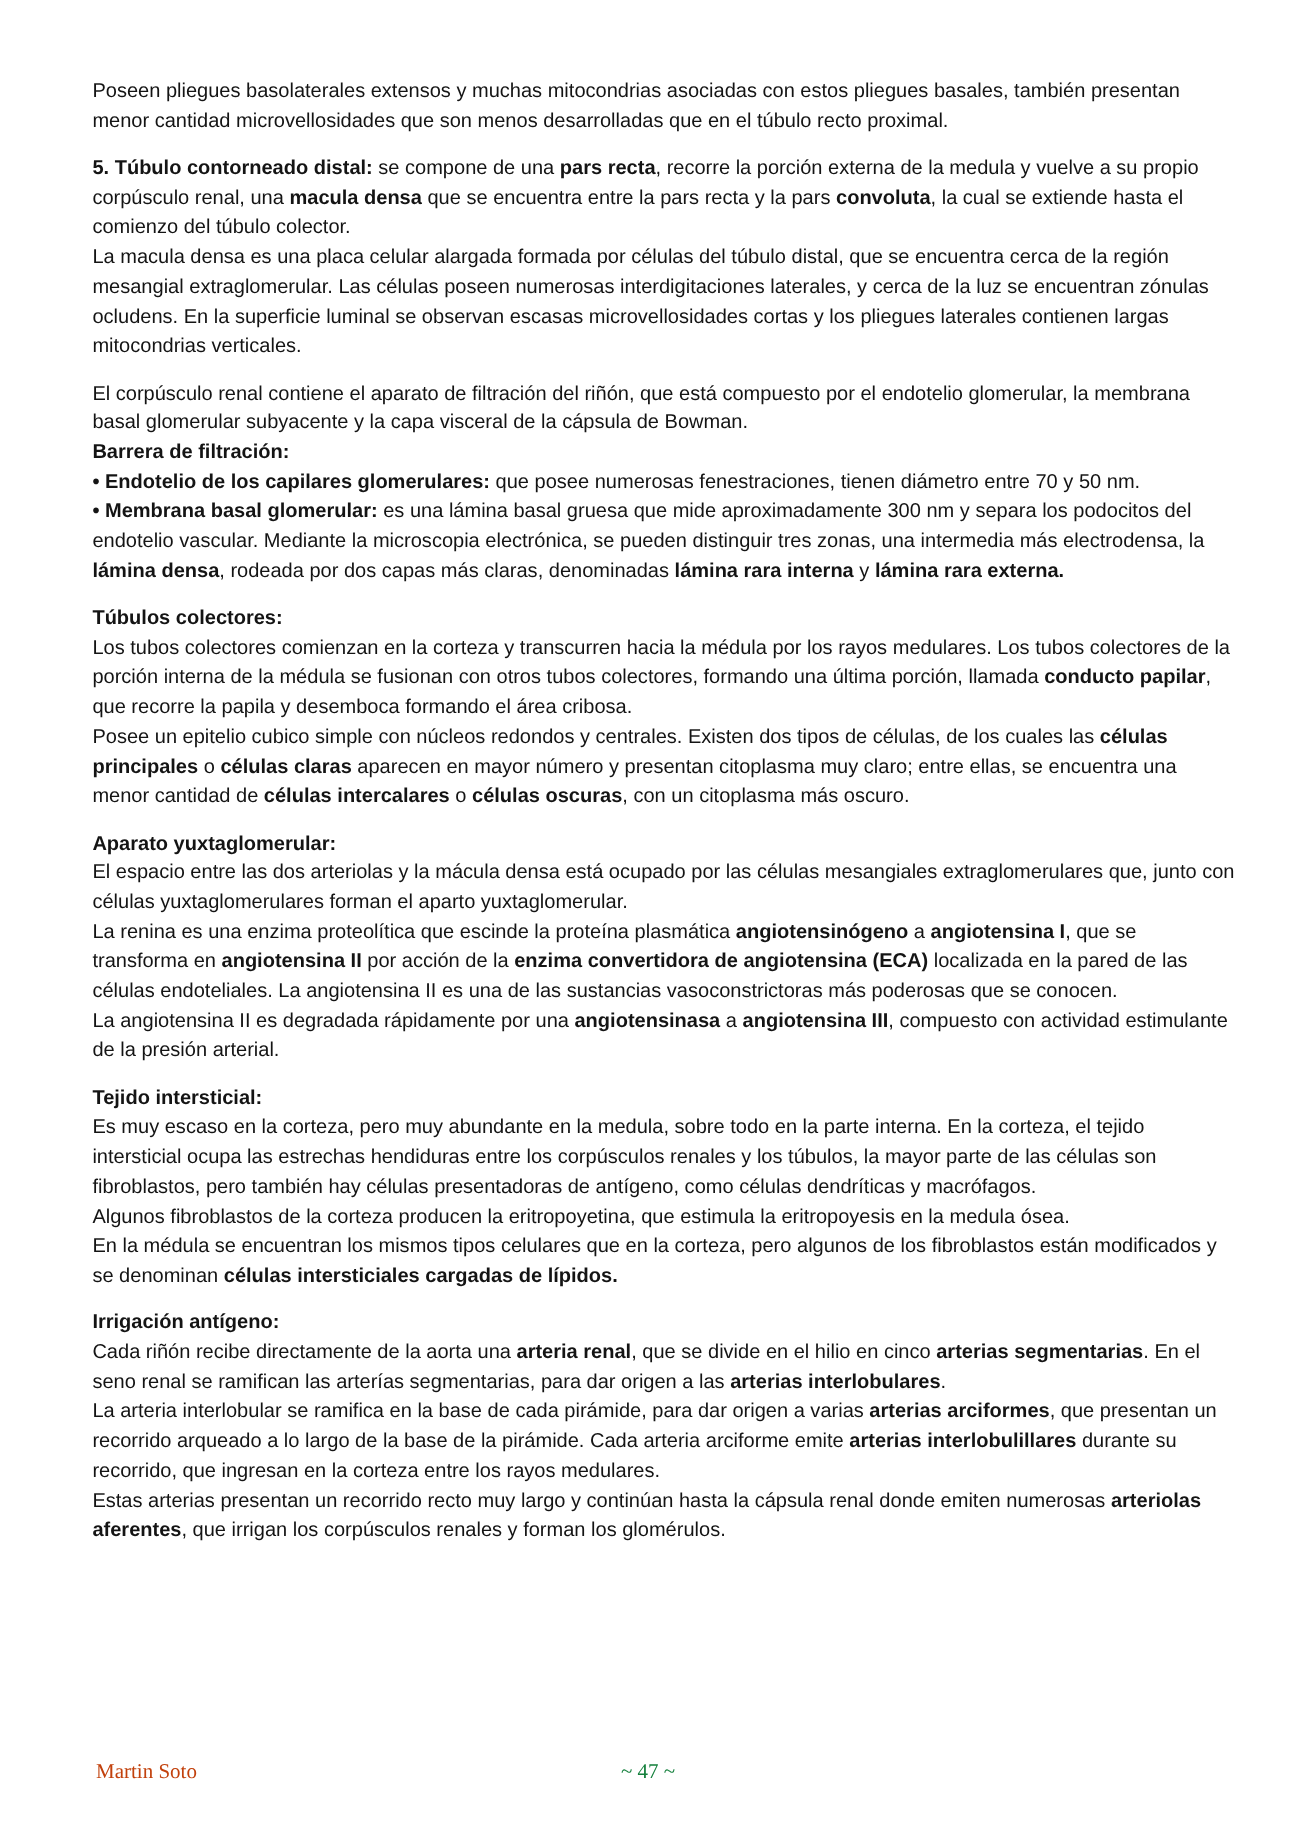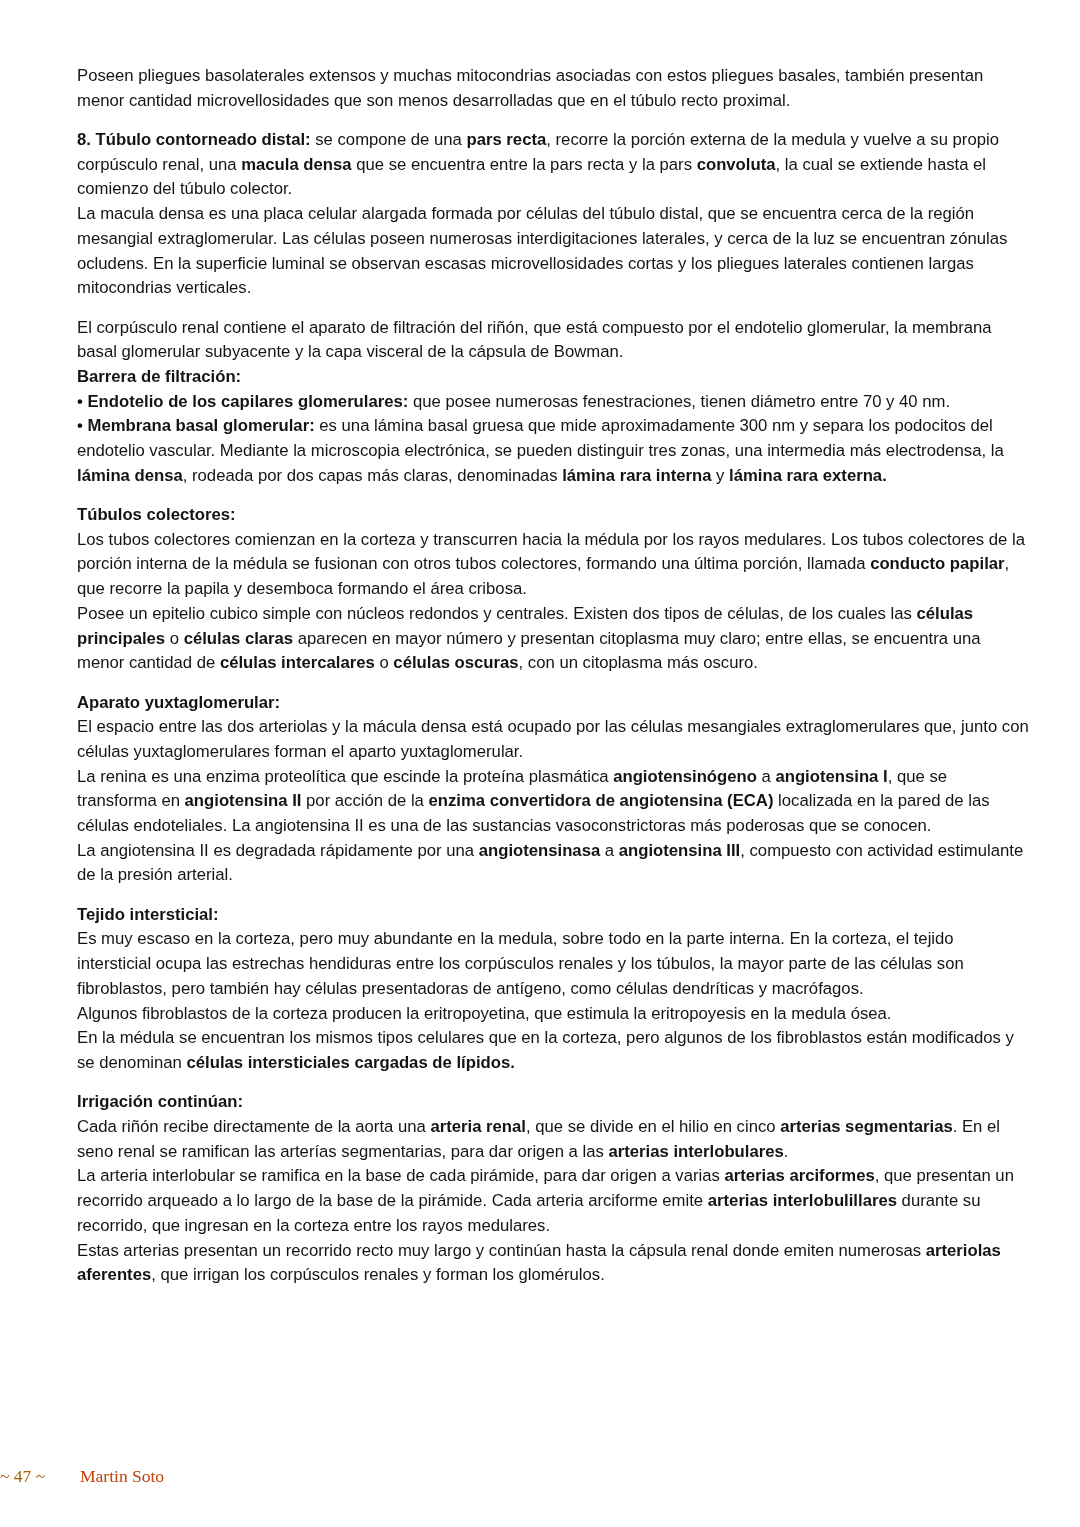--- a/index.html
+++ b/index.html
@@ -48,61 +48,61 @@
     position: absolute;
     left: 80px;
     top: 0;
     color: #c2410c;
   }
   .footer-page {
     position: absolute;
     left: 0;
     top: 0;
     width: 100%;
-    text-align: left;
-    color: #a16207;
+    text-align: center;
+    color: #15803d;
   }
 </style>
 </head>
 <body>
 
 <div class="page">
   <div class="content" id="doc-content">
       <div class="section">
         <p class="para body"><span>Poseen pliegues basolaterales extensos y muchas mitocondrias asociadas con estos pliegues basales, también presentan menor cantidad microvellosidades que son menos desarrolladas que en el túbulo recto proximal.</span></p>
       </div>
       <div class="section">
-        <p class="para body"><b>8. Túbulo contorneado distal:</b><span> se compone de una </span><b>pars recta</b><span>, recorre la porción externa de la medula y vuelve a su propio corpúsculo renal, una </span><b>macula densa</b><span> que se encuentra entre la pars recta y la pars </span><b>convoluta</b><span>, la cual se extiende hasta el comienzo del túbulo colector.</span></p>
+        <p class="para body"><b>5. Túbulo contorneado distal:</b><span> se compone de una </span><b>pars recta</b><span>, recorre la porción externa de la medula y vuelve a su propio corpúsculo renal, una </span><b>macula densa</b><span> que se encuentra entre la pars recta y la pars </span><b>convoluta</b><span>, la cual se extiende hasta el comienzo del túbulo colector.</span></p>
         <p class="para body"><span>La macula densa es una placa celular alargada formada por células del túbulo distal, que se encuentra cerca de la región mesangial extraglomerular. Las células poseen numerosas interdigitaciones laterales, y cerca de la luz se encuentran zónulas ocludens. En la superficie luminal se observan escasas microvellosidades cortas y los pliegues laterales contienen largas mitocondrias verticales.</span></p>
       </div>
       <div class="section">
         <p class="para body"><span>El corpúsculo renal contiene el aparato de filtración del riñón, que está compuesto por el endotelio glomerular, la membrana basal glomerular subyacente y la capa visceral de la cápsula de Bowman.</span></p>
         <p class="para heading"><b>Barrera de filtración:</b></p>
-        <p class="para bullet"><b>• Endotelio de los capilares glomerulares:</b><span> que posee numerosas fenestraciones, tienen diámetro entre 70 y 40 nm.</span></p>
+        <p class="para bullet"><b>• Endotelio de los capilares glomerulares:</b><span> que posee numerosas fenestraciones, tienen diámetro entre 70 y 50 nm.</span></p>
         <p class="para bullet"><b>• Membrana basal glomerular:</b><span> es una lámina basal gruesa que mide aproximadamente 300 nm y separa los podocitos del endotelio vascular. Mediante la microscopia electrónica, se pueden distinguir tres zonas, una intermedia más electrodensa, la </span><b>lámina densa</b><span>, rodeada por dos capas más claras, denominadas </span><b>lámina rara interna</b><span> y </span><b>lámina rara externa.</b></p>
       </div>
       <div class="section">
         <p class="para heading"><b>Túbulos colectores:</b></p>
         <p class="para body"><span>Los tubos colectores comienzan en la corteza y transcurren hacia la médula por los rayos medulares. Los tubos colectores de la porción interna de la médula se fusionan con otros tubos colectores, formando una última porción, llamada </span><b>conducto papilar</b><span>, que recorre la papila y desemboca formando el área cribosa.</span></p>
         <p class="para body"><span>Posee un epitelio cubico simple con núcleos redondos y centrales. Existen dos tipos de células, de los cuales las </span><b>células principales</b><span> o </span><b>células claras</b><span> aparecen en mayor número y presentan citoplasma muy claro; entre ellas, se encuentra una menor cantidad de </span><b>células intercalares</b><span> o </span><b>células oscuras</b><span>, con un citoplasma más oscuro.</span></p>
       </div>
       <div class="section">
         <p class="para heading"><b>Aparato yuxtaglomerular:</b></p>
         <p class="para body"><span>El espacio entre las dos arteriolas y la mácula densa está ocupado por las células mesangiales extraglomerulares que, junto con células yuxtaglomerulares forman el aparto yuxtaglomerular.</span></p>
         <p class="para body"><span>La renina es una enzima proteolítica que escinde la proteína plasmática </span><b>angiotensinógeno</b><span> a </span><b>angiotensina I</b><span>, que se transforma en </span><b>angiotensina II</b><span> por acción de la </span><b>enzima convertidora de angiotensina (ECA)</b><span> localizada en la pared de las células endoteliales. La angiotensina II es una de las sustancias vasoconstrictoras más poderosas que se conocen.</span></p>
         <p class="para body"><span>La angiotensina II es degradada rápidamente por una </span><b>angiotensinasa</b><span> a </span><b>angiotensina III</b><span>, compuesto con actividad estimulante de la presión arterial.</span></p>
       </div>
       <div class="section">
         <p class="para heading"><b>Tejido intersticial:</b></p>
         <p class="para body"><span>Es muy escaso en la corteza, pero muy abundante en la medula, sobre todo en la parte interna. En la corteza, el tejido intersticial ocupa las estrechas hendiduras entre los corpúsculos renales y los túbulos, la mayor parte de las células son fibroblastos, pero también hay células presentadoras de antígeno, como células dendríticas y macrófagos.</span></p>
         <p class="para body"><span>Algunos fibroblastos de la corteza producen la eritropoyetina, que estimula la eritropoyesis en la medula ósea.</span></p>
         <p class="para body"><span>En la médula se encuentran los mismos tipos celulares que en la corteza, pero algunos de los fibroblastos están modificados y se denominan </span><b>células intersticiales cargadas de lípidos.</b></p>
       </div>
       <div class="section">
-        <p class="para heading"><b>Irrigación continúan:</b></p>
+        <p class="para heading"><b>Irrigación antígeno:</b></p>
         <p class="para body"><span>Cada riñón recibe directamente de la aorta una </span><b>arteria renal</b><span>, que se divide en el hilio en cinco </span><b>arterias segmentarias</b><span>. En el seno renal se ramifican las arterías segmentarias, para dar origen a las </span><b>arterias interlobulares</b><span>.</span></p>
         <p class="para body"><span>La arteria interlobular se ramifica en la base de cada pirámide, para dar origen a varias </span><b>arterias arciformes</b><span>, que presentan un recorrido arqueado a lo largo de la base de la pirámide. Cada arteria arciforme emite </span><b>arterias interlobulillares</b><span> durante su recorrido, que ingresan en la corteza entre los rayos medulares.</span></p>
         <p class="para body"><span>Estas arterias presentan un recorrido recto muy largo y continúan hasta la cápsula renal donde emiten numerosas </span><b>arteriolas aferentes</b><span>, que irrigan los corpúsculos renales y forman los glomérulos.</span></p>
       </div>
     </div>
   <div class="footer">
     <span class="footer-author">Martin Soto</span>
     <span class="footer-page">~ 47 ~</span>
   </div>
 </div>

